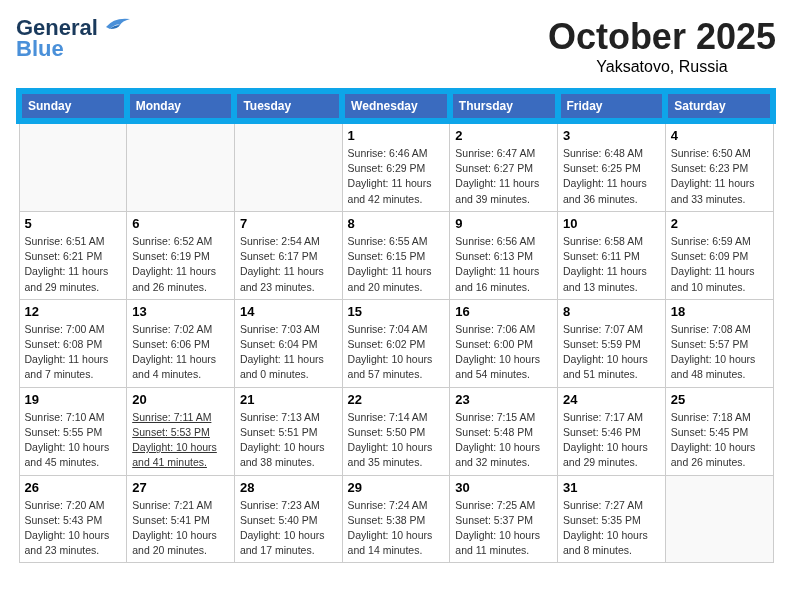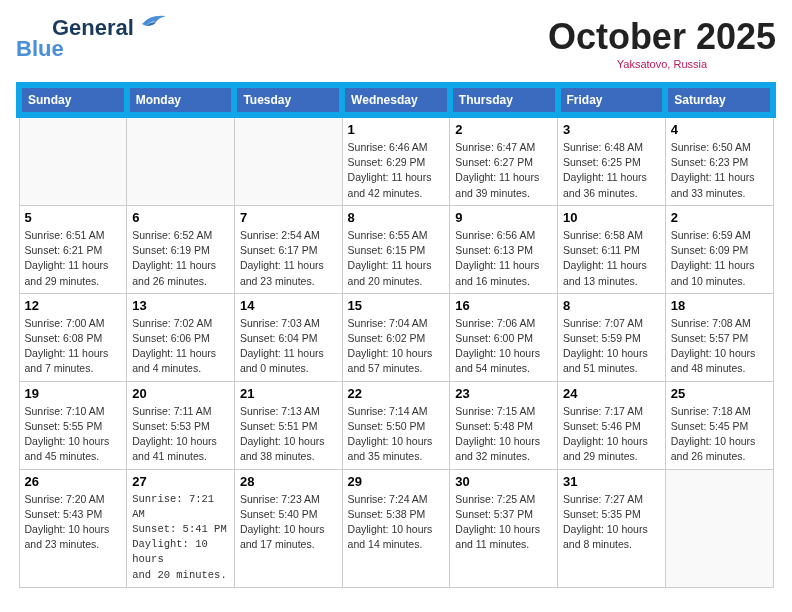--- a/index.html
+++ b/index.html
@@ -23,22 +23,22 @@
     }
     .title-block {
       text-align: center;
     }
     .month-title {
       font-size: 36px;
       font-weight: bold;
       color: #222;
     }
     .location-title {
-      font-size: 11px;
-      color: #be185d;
+      font-size: 16px;
+      color: #000000;
     }
     .calendar {
       width: 100%;
       border-collapse: collapse;
       font-size: 11px;
     }
     .calendar th {
       background-color: #3a6bbf;
       color: #fff;
       text-align: left;
@@ -67,21 +67,21 @@
     }
     .empty-cell {
       background: #f9f9f9;
     }
   </style>
 </head>
 <body>
 
 <div class="header">
   <div class="logo">
-    <div style="display:flex; align-items:flex-start; gap:2px;margin-left:36px;">
+    <div style="display:flex; align-items:center; gap:2px;">
       <div style="font-size:22px; font-weight:bold; line-height:1.1;">
         <span style="color:#1a3a5c;">General</span>
       </div>
       <div style="margin-left:2px; margin-top:-4px;">
         <svg width="28" height="18" viewBox="0 0 28 18">
           <path d="M4 12 Q12 2 28 4 Q20 6 18 10 Q14 8 8 14 Z" fill="#4a90d9"></path>
           <path d="M8 14 Q12 10 18 10 Q16 14 8 14 Z" fill="#2a70b9"></path>
         </svg>
       </div>
     </div>
@@ -244,21 +244,21 @@
       <tr>
         <td>
           <div class="day-num">19</div>
           <div class="day-info" style="white-space: pre-line;">Sunrise: 7:10 AM
 Sunset: 5:55 PM
 Daylight: 10 hours
 and 45 minutes.</div>
         </td>
         <td>
           <div class="day-num">20</div>
-          <div class="day-info" style="white-space: pre-line;">Sunrise: 7:11 AM
+          <div class="day-info" style="white-space: pre-line; text-decoration: underline;">Sunrise: 7:11 AM
 Sunset: 5:53 PM
 Daylight: 10 hours
 and 41 minutes.</div>
         </td>
         <td>
           <div class="day-num">21</div>
           <div class="day-info" style="white-space: pre-line;">Sunrise: 7:13 AM
 Sunset: 5:51 PM
 Daylight: 10 hours
 and 38 minutes.</div>
@@ -295,21 +295,21 @@
       <tr>
         <td>
           <div class="day-num">26</div>
           <div class="day-info" style="white-space: pre-line;">Sunrise: 7:20 AM
 Sunset: 5:43 PM
 Daylight: 10 hours
 and 23 minutes.</div>
         </td>
         <td>
           <div class="day-num">27</div>
-          <div class="day-info" style="white-space: pre-line; font-family: Liberation Mono, monospace;">Sunrise: 7:21 AM
+          <div class="day-info" style="white-space: pre-line;">Sunrise: 7:21 AM
 Sunset: 5:41 PM
 Daylight: 10 hours
 and 20 minutes.</div>
         </td>
         <td>
           <div class="day-num">28</div>
           <div class="day-info" style="white-space: pre-line;">Sunrise: 7:23 AM
 Sunset: 5:40 PM
 Daylight: 10 hours
 and 17 minutes.</div>

